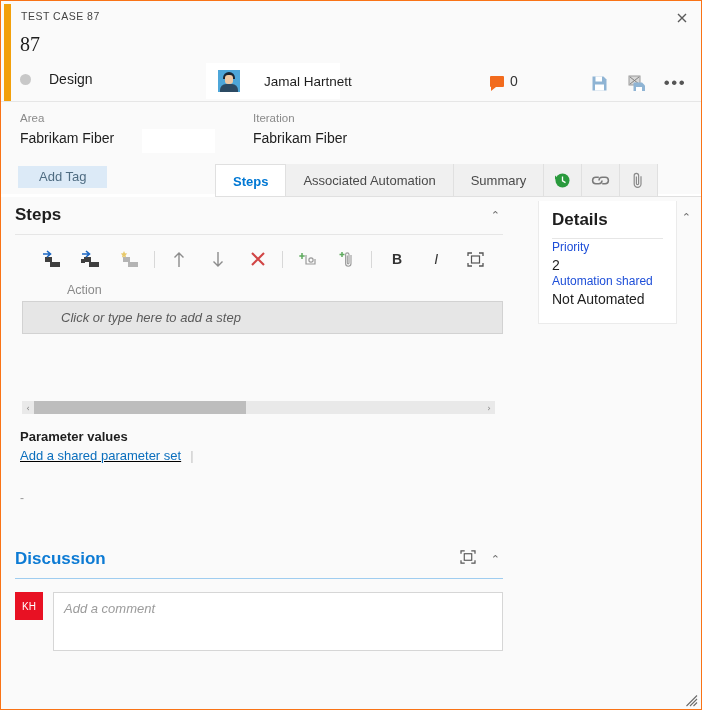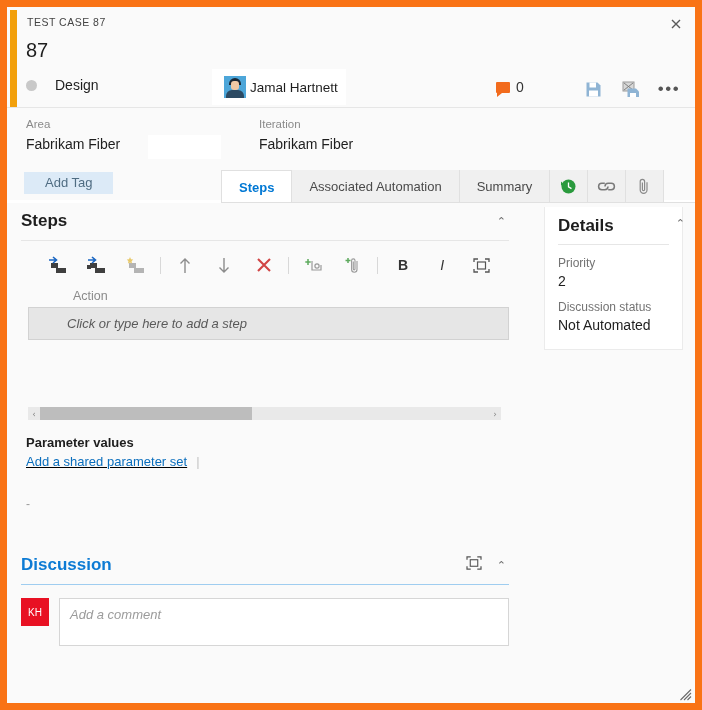--- a/index.html
+++ b/index.html
@@ -10,21 +10,21 @@
   body {
     font-family: "Liberation Sans", sans-serif;
     -webkit-font-smoothing: antialiased;
   }
 
   .window {
     position: relative;
     width: 702px;
     height: 710px;
     box-sizing: border-box;
-    border: 7px solid #f97316;
+    border: 1px solid #f97316;
     background: #ffffff;
     overflow: hidden;
   }
 
   
   .header {
     position: relative;
     height: 100px;
     background: #fafafa;
     border-bottom: 1px solid #e6e6e6;
@@ -60,20 +60,21 @@
     letter-spacing: 0.5px;
     color: #444;
   }
   .title-row {
     position: absolute;
     left: 19px;
     top: 32px;
     display: flex;
     align-items: flex-end;
     gap: 13px;
+    font-family: Liberation Serif, serif;
   }
   .title-id {
     font-size: 20px;
     color: #1e1e1e;
     font-weight: 400;
   }
   .title-text {
     font-size: 20px;
     color: #1e1e1e;
     font-weight: 400;
@@ -107,21 +108,21 @@
   }
   .assignee-chip {
     position: absolute;
     left: 186px;
     top: -6px;
     width: 134px;
     height: 36px;
     background: #ffffff;
     display: flex;
     align-items: center;
-    gap: 4px;
+    gap: 24px;
     padding-left: 12px;
     box-sizing: border-box;
   }
   .avatar-photo {
     width: 22px;
     height: 22px;
     background: #4da6d9;
     position: relative;
     overflow: hidden;
     flex: none;
@@ -457,21 +458,21 @@
     background: #e81123;
     color: #ffffff;
     font-size: 10px;
     display: flex;
     align-items: center;
     justify-content: center;
     flex: none;
   }
   .comment-input {
     flex: 1;
-    height: 48px;
+    height: 59px;
     background: #ffffff;
     border: 1px solid #d6d6d6;
     font-size: 13px;
     font-style: italic;
     color: #9b9b9b;
     padding: 8px 10px;
     box-sizing: border-box;
     cursor: text;
   }
 
@@ -490,22 +491,22 @@
   .details-inner { padding: 9px 13px 16px 13px; }
   .details-head {
     display: flex;
     align-items: center;
     justify-content: space-between;
     padding-bottom: 8px;
     border-bottom: 1px solid #e6e6e6;
   }
   .d-label {
     font-size: 12px;
-    color: #737373;
-    margin-top: 11px;
+    color: #1d4ed8;
+    margin-top: 1px;
   }
   .d-value {
     font-size: 14px;
     color: #1e1e1e;
     margin-top: 3px;
   }
   .details-chev {
     position: absolute;
     right: 10px;
     top: 14px;
@@ -735,21 +736,21 @@
       </div>
     </div>
 
     <div class="details-panel">
       <div class="details-inner">
         <div class="details-head">
           <span class="section-title">Details</span>
         </div>
         <div class="d-label">Priority</div>
         <div class="d-value">2</div>
-        <div class="d-label">Discussion status</div>
+        <div class="d-label">Automation shared</div>
         <div class="d-value">Not Automated</div>
       </div>
     </div>
     <span class="details-chev">⌃</span>
 
   </div>
 
   <div class="resize-grip">
     <svg width="13" height="13" viewBox="0 0 13 13">
       <path d="M12 5 L5 12 M12 8.5 L8.5 12 M12 1.5 L1.5 12" stroke="#6b6b6b" stroke-width="1.1" fill="none"></path>

